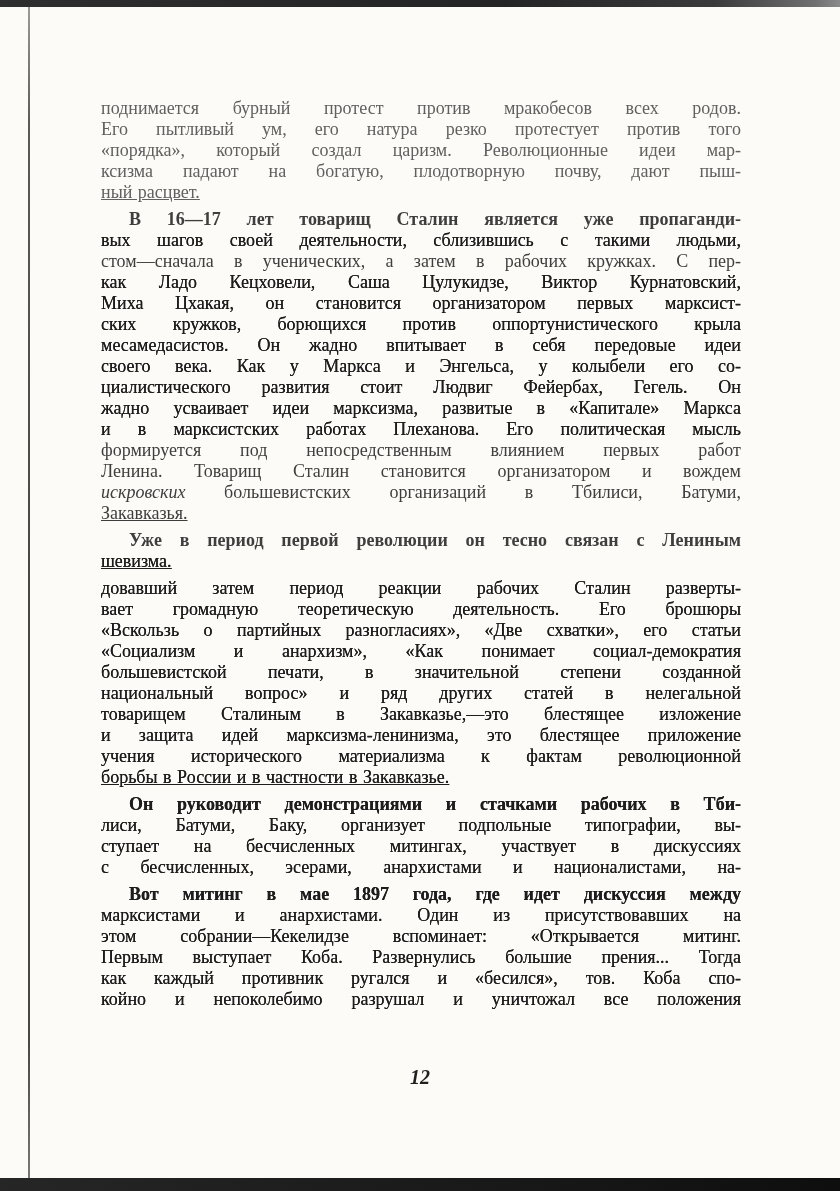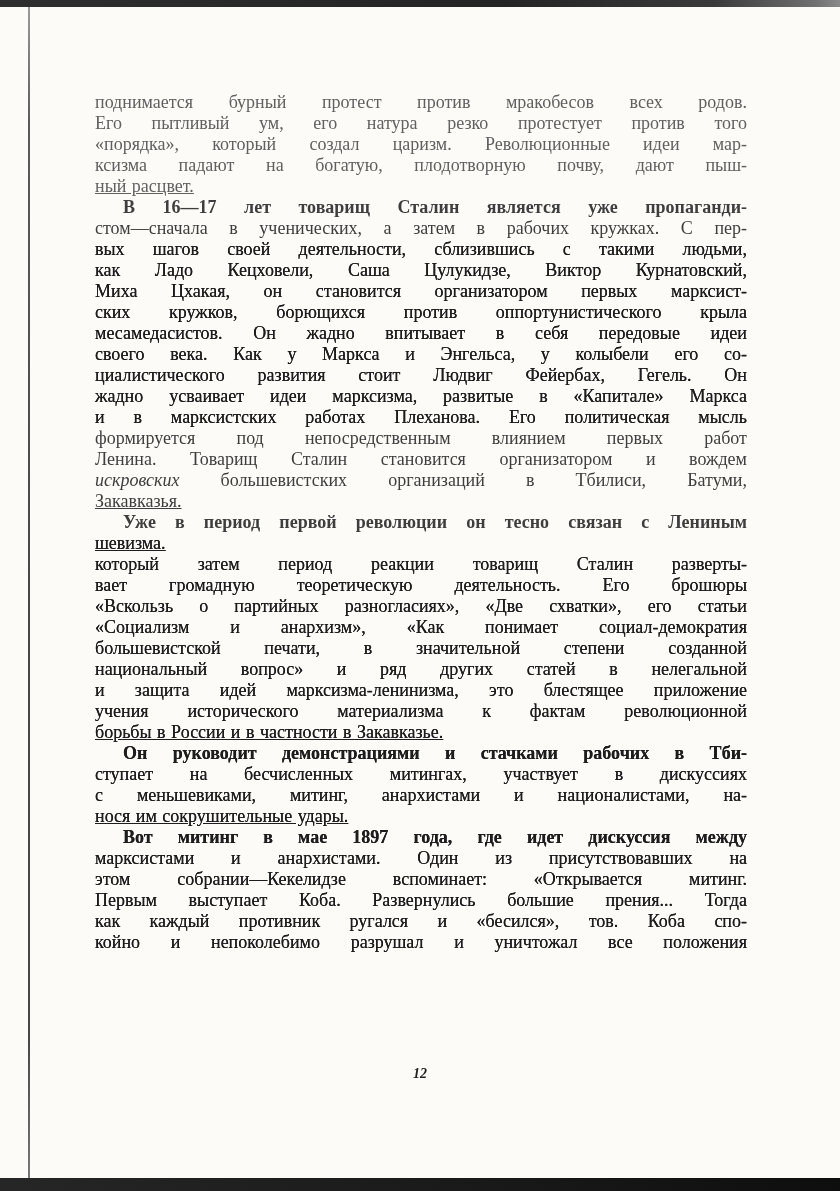--- a/index.html
+++ b/index.html
@@ -25,37 +25,37 @@
   }
   
   .text-block {
     position: absolute; left: 95px; top: 92px; width: 652px;
     color: #1d1d1d;
     font-size: 18px;
     line-height: 21px;
     word-spacing: 1px;
     text-shadow: 0 0 0.2px currentColor;
   }
-  .para { margin: 0; }
+  .para { margin: 6px; }
   .ln {
     text-align: justify;
     text-align-last: justify;
   }
   .ln.last { text-align-last: left; text-decoration: underline; }
   .ln.ind  { text-indent: 28px; font-weight: bold; }
   
   .fade-a { color: #606060; filter: blur(0.45px); text-shadow: none; }
   .fade-b { color: #3e3e3e; filter: blur(0.28px); text-shadow: none; }
   .ln em { }
   .page-number {
     position: absolute; top: 1066px; left: 0; width: 840px;
     text-align: center;
     font-style: italic;
     font-weight: bold;
-    font-size: 14px;
+    font-size: 20px;
     color: #1f1f1f;
   }
 </style>
 </head>
 <body>
 
 <div class="scan-top"></div>
 <div class="scan-left"></div>
 <div class="scan-bottom"></div>
 
@@ -64,58 +64,59 @@
   <section class="para">
     <div class="ln fade-a">поднимается бурный протест против мракобесов всех родов.</div>
     <div class="ln fade-a">Его пытливый ум, его натура резко протестует против того</div>
     <div class="ln fade-a">«порядка», который создал царизм. Революционные идеи мар-</div>
     <div class="ln fade-a">ксизма падают на богатую, плодотворную почву, дают пыш-</div>
     <div class="ln fade-a last">ный расцвет.</div>
   </section>
 
   <section class="para">
     <div class="ln ind fade-b">В 16—17 лет товарищ Сталин является уже пропаганди-</div>
+    <div class="ln">вых шагов своей деятельности, сблизившись с такими людьми,</div>
     <div class="ln fade-b">стом—сначала в ученических, а затем в рабочих кружках. С пер-</div>
-    <div class="ln">вых шагов своей деятельности, сблизившись с такими людьми,</div>
     <div class="ln">как Ладо Кецховели, Саша Цулукидзе, Виктор Курнатовский,</div>
     <div class="ln">Миха Цхакая, он становится организатором первых марксист-</div>
     <div class="ln">ских кружков, борющихся против оппортунистического крыла</div>
     <div class="ln">месамедасистов. Он жадно впитывает в себя передовые идеи</div>
     <div class="ln">своего века. Как у Маркса и Энгельса, у колыбели его со-</div>
     <div class="ln">циалистического развития стоит Людвиг Фейербах, Гегель. Он</div>
     <div class="ln">жадно усваивает идеи марксизма, развитые в «Капитале» Маркса</div>
     <div class="ln">и в марксистских работах Плеханова. Его политическая мысль</div>
     <div class="ln fade-b">формируется под непосредственным влиянием первых работ</div>
     <div class="ln fade-b">Ленина. Товарищ Сталин становится организатором и вождем</div>
     <div class="ln fade-b"><em>искровских</em><span> большевистских организаций в Тбилиси, Батуми,</span></div>
     <div class="ln fade-b last">Закавказья.</div>
   </section>
 
   <section class="para">
     <div class="ln ind fade-b">Уже в период первой революции он тесно связан с Лениным</div>
     <div class="ln last">шевизма.</div>
   </section>
 
   <section class="para">
-    <div class="ln">который затем период реакции товарищ Сталин разверты-</div>
+    <div class="ln">довавший затем период реакции рабочих Сталин разверты-</div>
     <div class="ln">вает громадную теоретическую деятельность. Его брошюры</div>
     <div class="ln">«Вскользь о партийных разногласиях», «Две схватки», его статьи</div>
     <div class="ln">«Социализм и анархизм», «Как понимает социал-демократия</div>
     <div class="ln">большевистской печати, в значительной степени созданной</div>
     <div class="ln">национальный вопрос» и ряд других статей в нелегальной</div>
+    <div class="ln">товарищем Сталиным в Закавказье,—это блестящее изложение</div>
     <div class="ln">и защита идей марксизма-ленинизма, это блестящее приложение</div>
     <div class="ln">учения исторического материализма к фактам революционной</div>
     <div class="ln last">борьбы в России и в частности в Закавказье.</div>
   </section>
 
   <section class="para">
     <div class="ln ind">Он руководит демонстрациями и стачками рабочих в Тби-</div>
+    <div class="ln">лиси, Батуми, Баку, организует подпольные типографии, вы-</div>
     <div class="ln">ступает на бесчисленных митингах, участвует в дискуссиях</div>
-    <div class="ln">с меньшевиками, митинг, анархистами и националистами, на-</div>
-    <div class="ln last">нося им сокрушительные удары.</div>
+    <div class="ln">с бесчисленных, эсерами, анархистами и националистами, на-</div>
   </section>
 
   <section class="para">
     <div class="ln ind">Вот митинг в мае 1897 года, где идет дискуссия между</div>
     <div class="ln">марксистами и анархистами. Один из присутствовавших на</div>
     <div class="ln">этом собрании—Кекелидзе вспоминает: «Открывается митинг.</div>
     <div class="ln">Первым выступает Коба. Развернулись большие прения... Тогда</div>
     <div class="ln">как каждый противник ругался и «бесился», тов. Коба спо-</div>
     <div class="ln">койно и непоколебимо разрушал и уничтожал все положения</div>
   </section>

